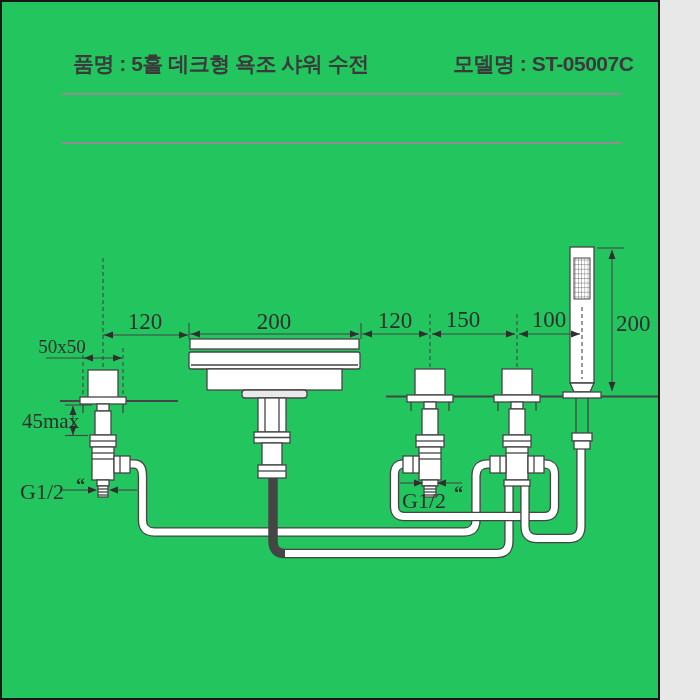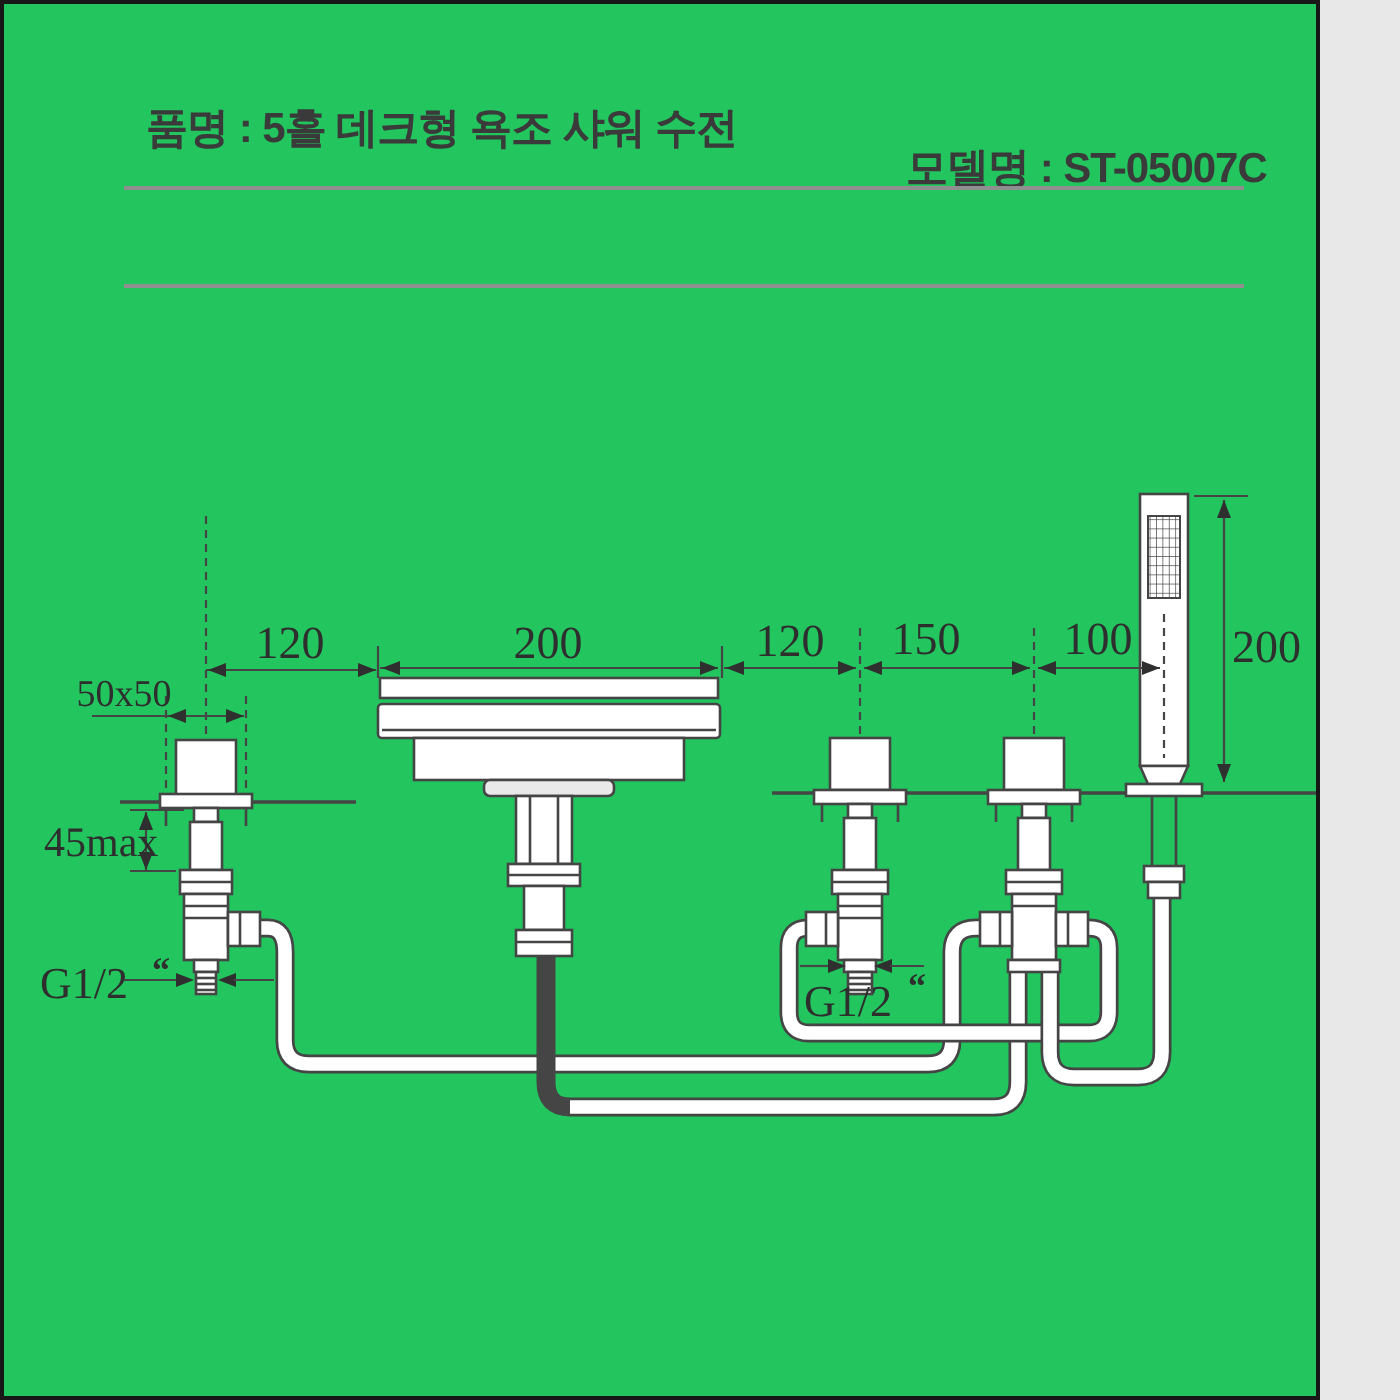--- a/index.html
+++ b/index.html
@@ -23,21 +23,21 @@
   .dimtxt-s{font-family:"Liberation Serif", serif;fill:#2e2e2e;font-size:19px;}
   .dimtxt-m{font-family:"Liberation Serif", serif;fill:#2e2e2e;font-size:21px;}
   .dimtxt-q{font-family:"Liberation Serif", serif;fill:#2e2e2e;font-size:18px;font-weight:bold;}
 </style>
 </head>
 <body>
 
 <div class="sheet">
 
   <div class="hdr-row" style="left:71px;top:48px;">품명 : 5홀 데크형 욕조 샤워 수전</div>
-  <div class="hdr-row" style="left:451px;top:48px;margin-top:20px;">모델명 : ST-05007C</div>
+  <div class="hdr-row" style="left:451px;top:48px;">모델명 : ST-05007C</div>
   <div class="hdr-sep" style="top:91px;"></div>
   <div class="hdr-sep" style="top:140px;"></div>
 
   <svg width="700" height="700" viewBox="0 0 700 700">
     <defs>
       <pattern id="mesh" width="3.2" height="4.6" patternUnits="userSpaceOnUse">
         <path d="M3.2 0H0V4.6" fill="none" stroke="#454545" stroke-width="0.7"></path>
       </pattern>
     </defs>
 

